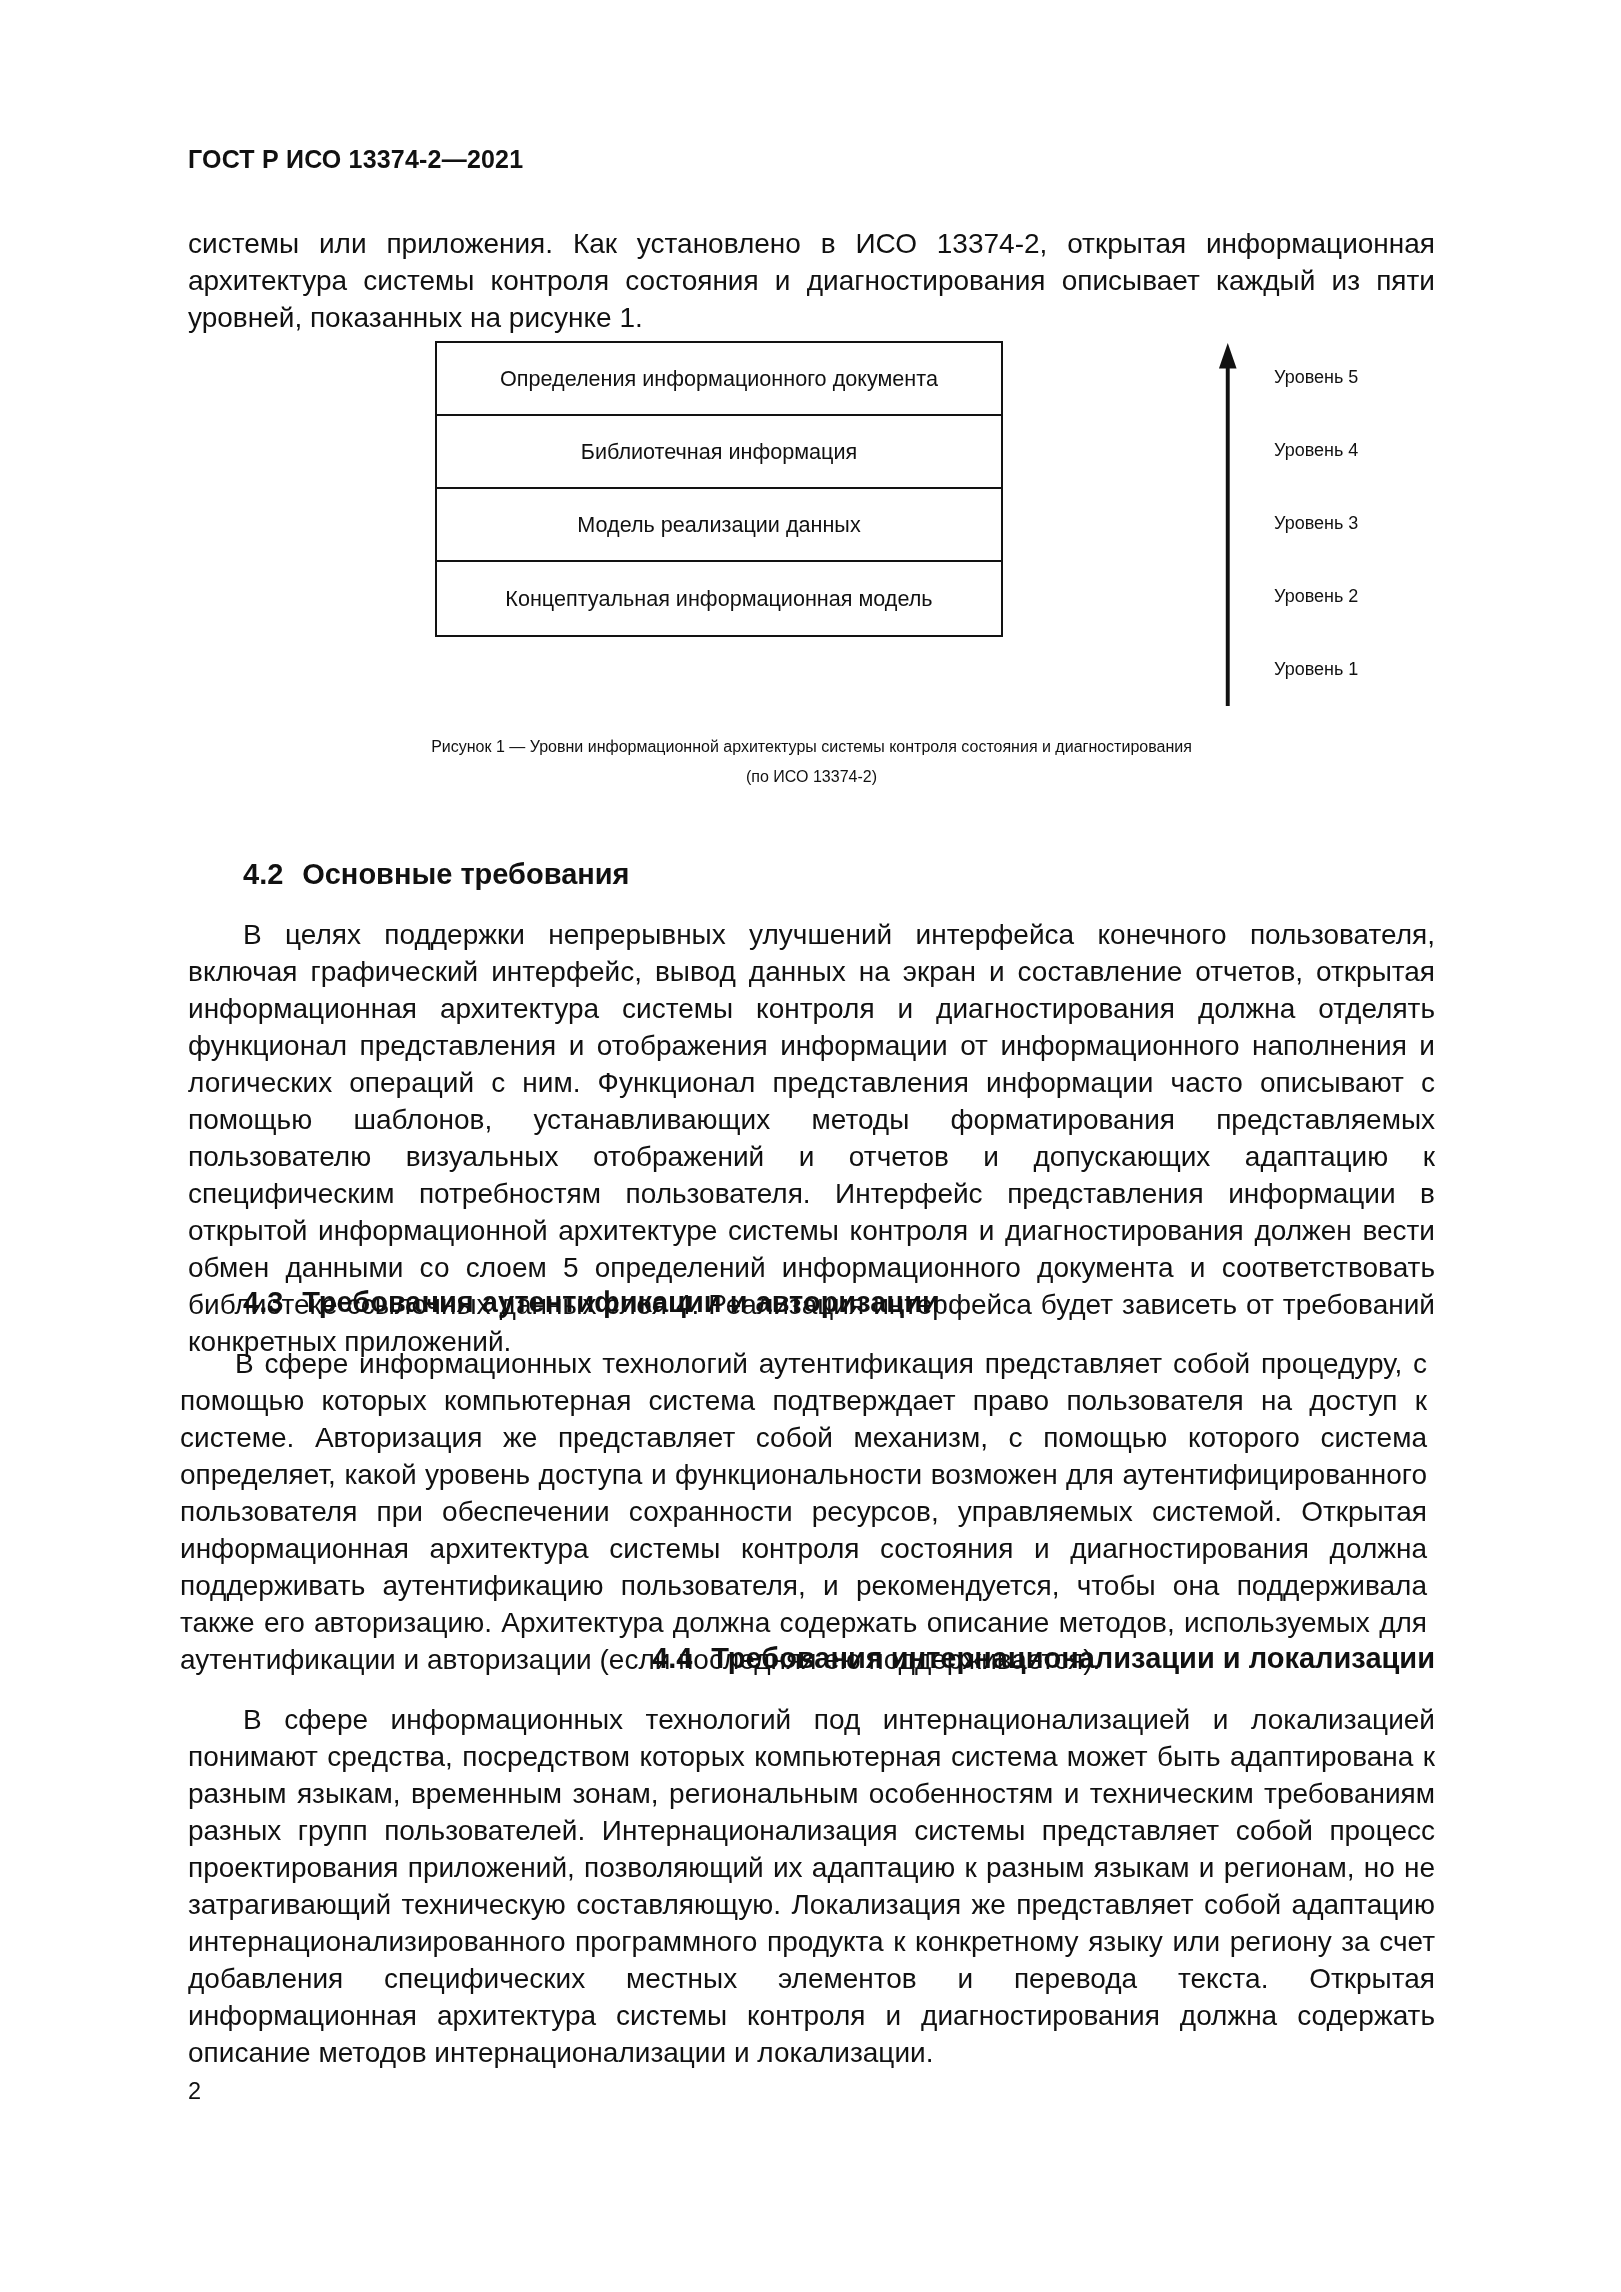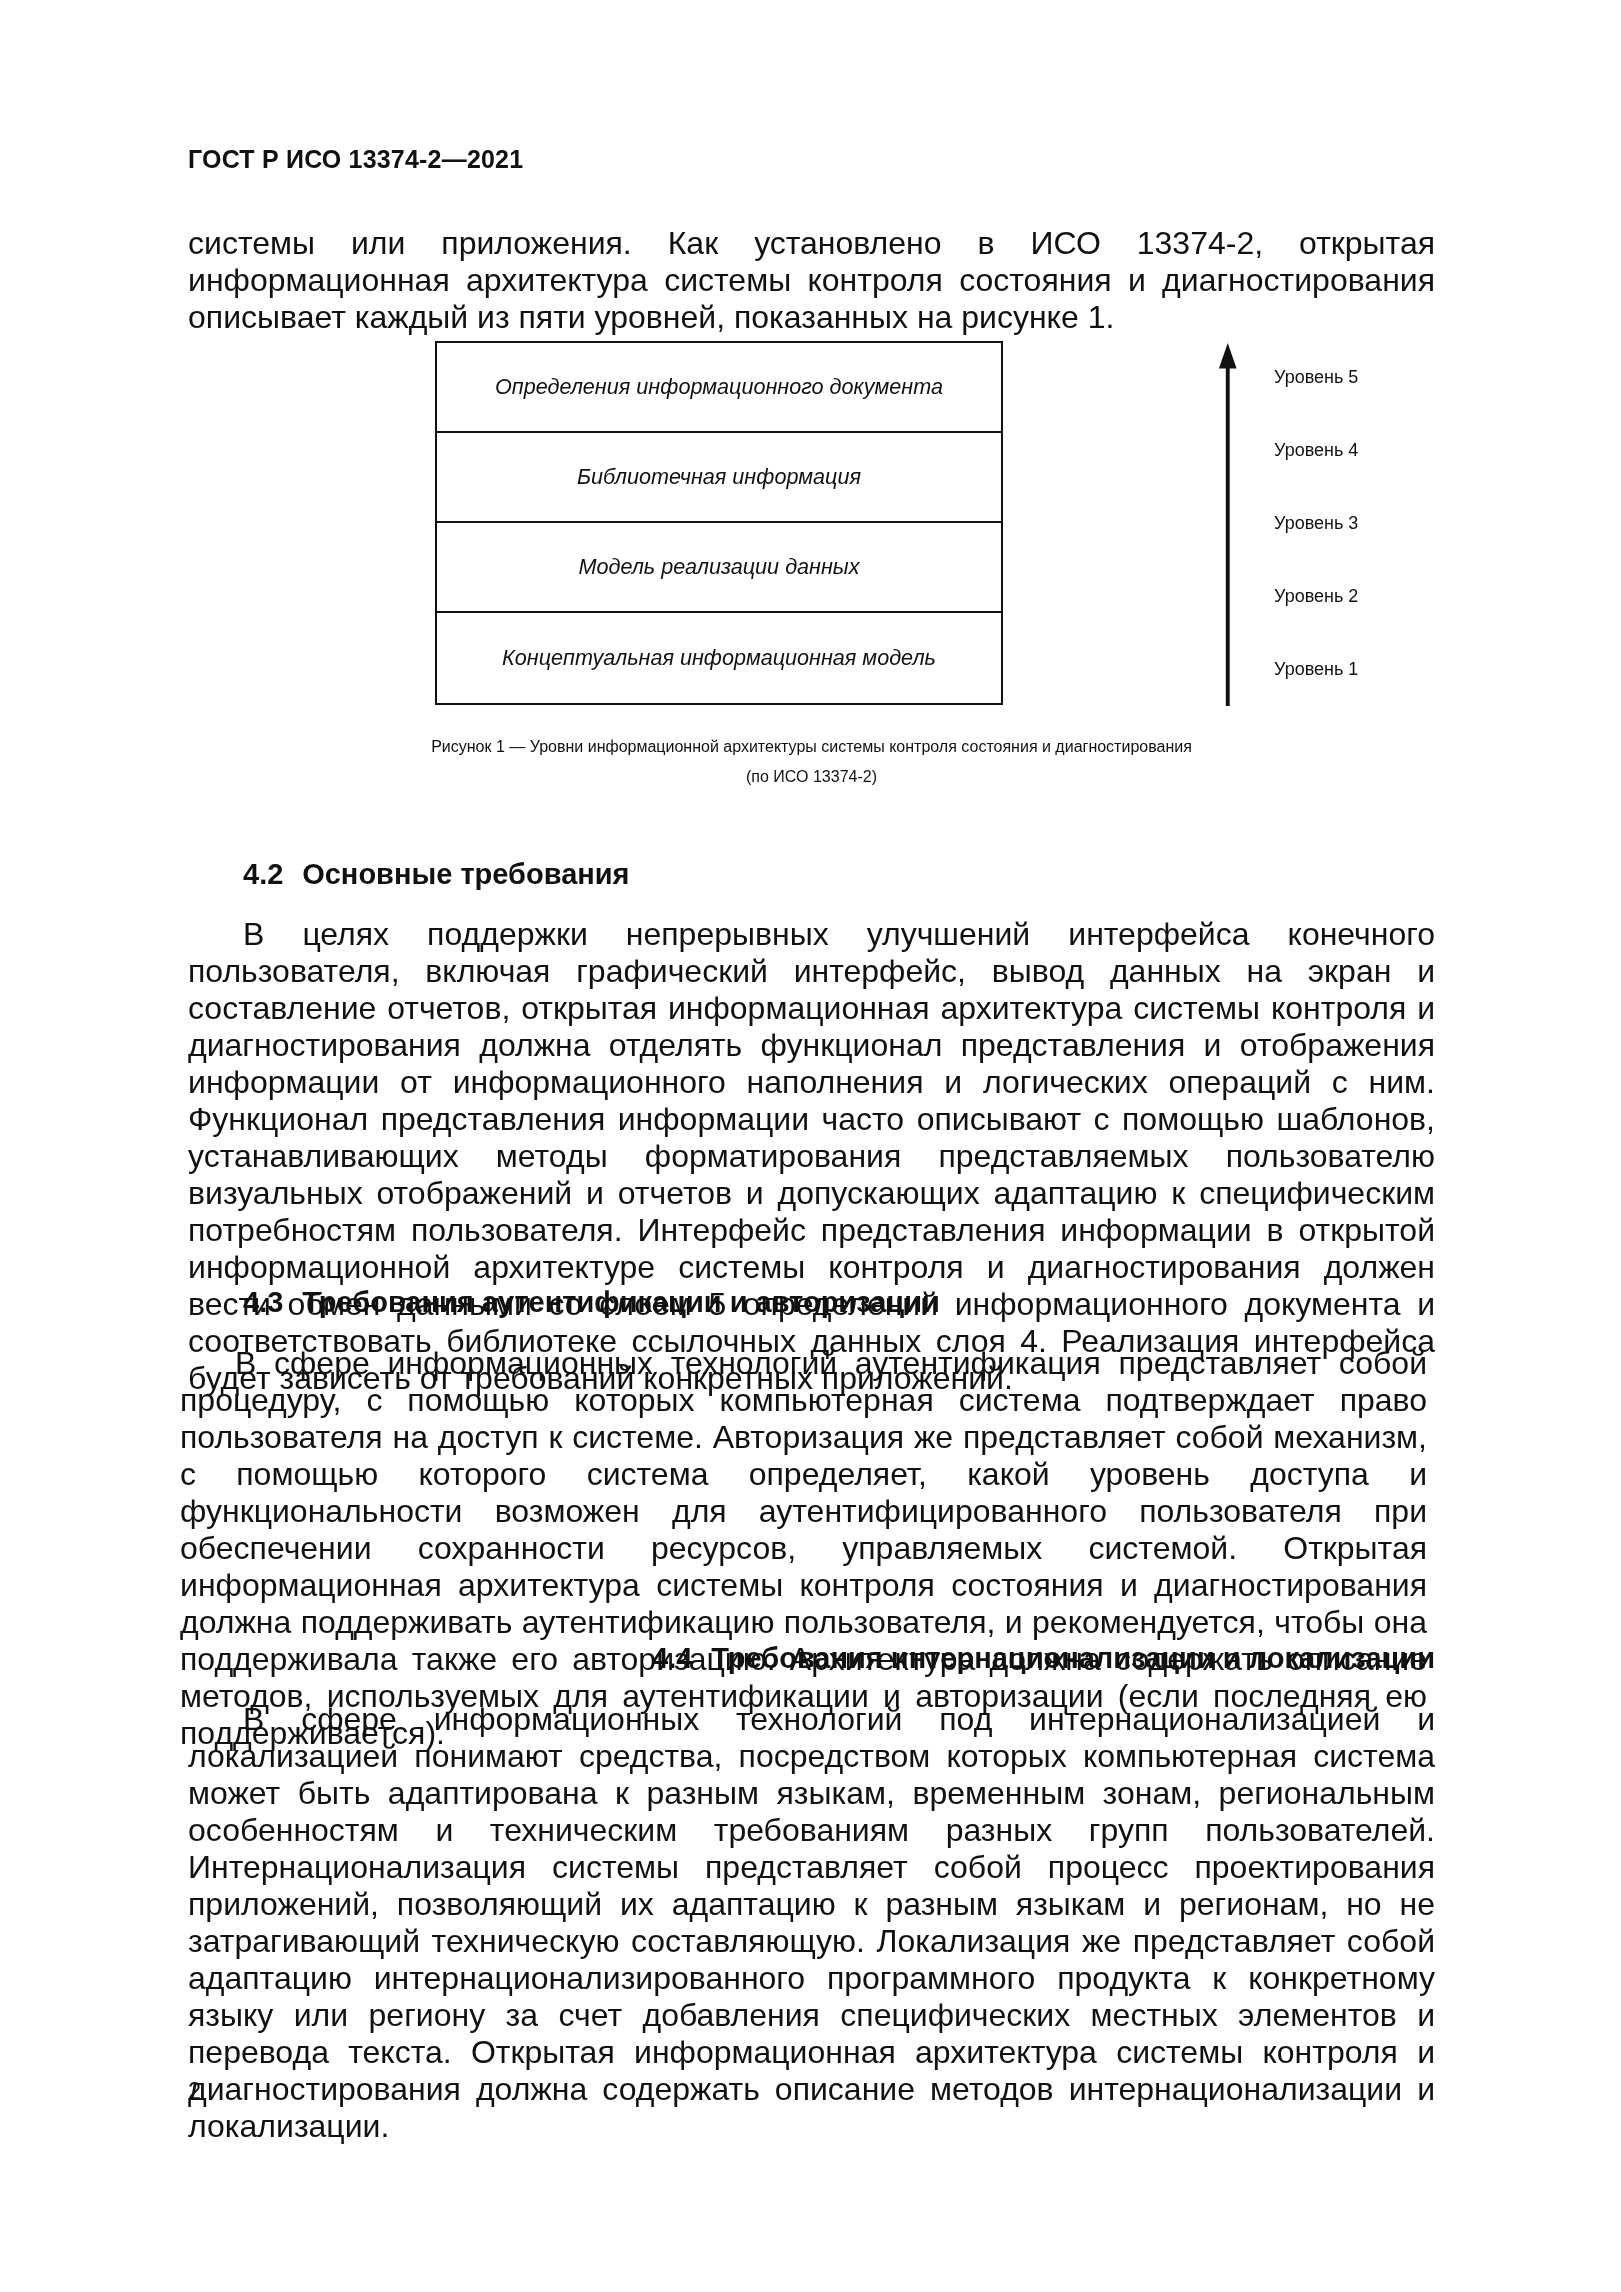--- a/index.html
+++ b/index.html
@@ -26,21 +26,21 @@
     left: 188px;
     top: 145px;
     font-size: 25px;
     font-weight: bold;
     letter-spacing: 0.2px;
     white-space: nowrap;
   }
 
   
   .para {
-    font-size: 32px;
+    font-size: 28px;
     line-height: 37px;
     text-align: justify;
     text-justify: inter-word;
     margin: 0;
     hyphens: manual;
   }
   .para.indent {
     text-indent: 55px;
   }
   .block-first-para {
@@ -63,28 +63,27 @@
   }
   .stack {
     position: absolute;
     left: 247px;
     top: 0;
     width: 568px;
     border: 2.9px solid #121212;
     box-sizing: border-box;
   }
   .stack-row {
-    height: 90px;
+    height: 73px;
     display: flex;
     align-items: center;
     justify-content: center;
     border-bottom: 2.9px solid #121212;
     font-size: 21.6px;
     box-sizing: border-box;
-    font-style: italic;
   }
   .stack-row:last-child {
     border-bottom: none;
   }
   .arrow-wrap {
     position: absolute;
     left: 1027px;
     top: 2px;
     width: 25.5px;
     height: 363px;

